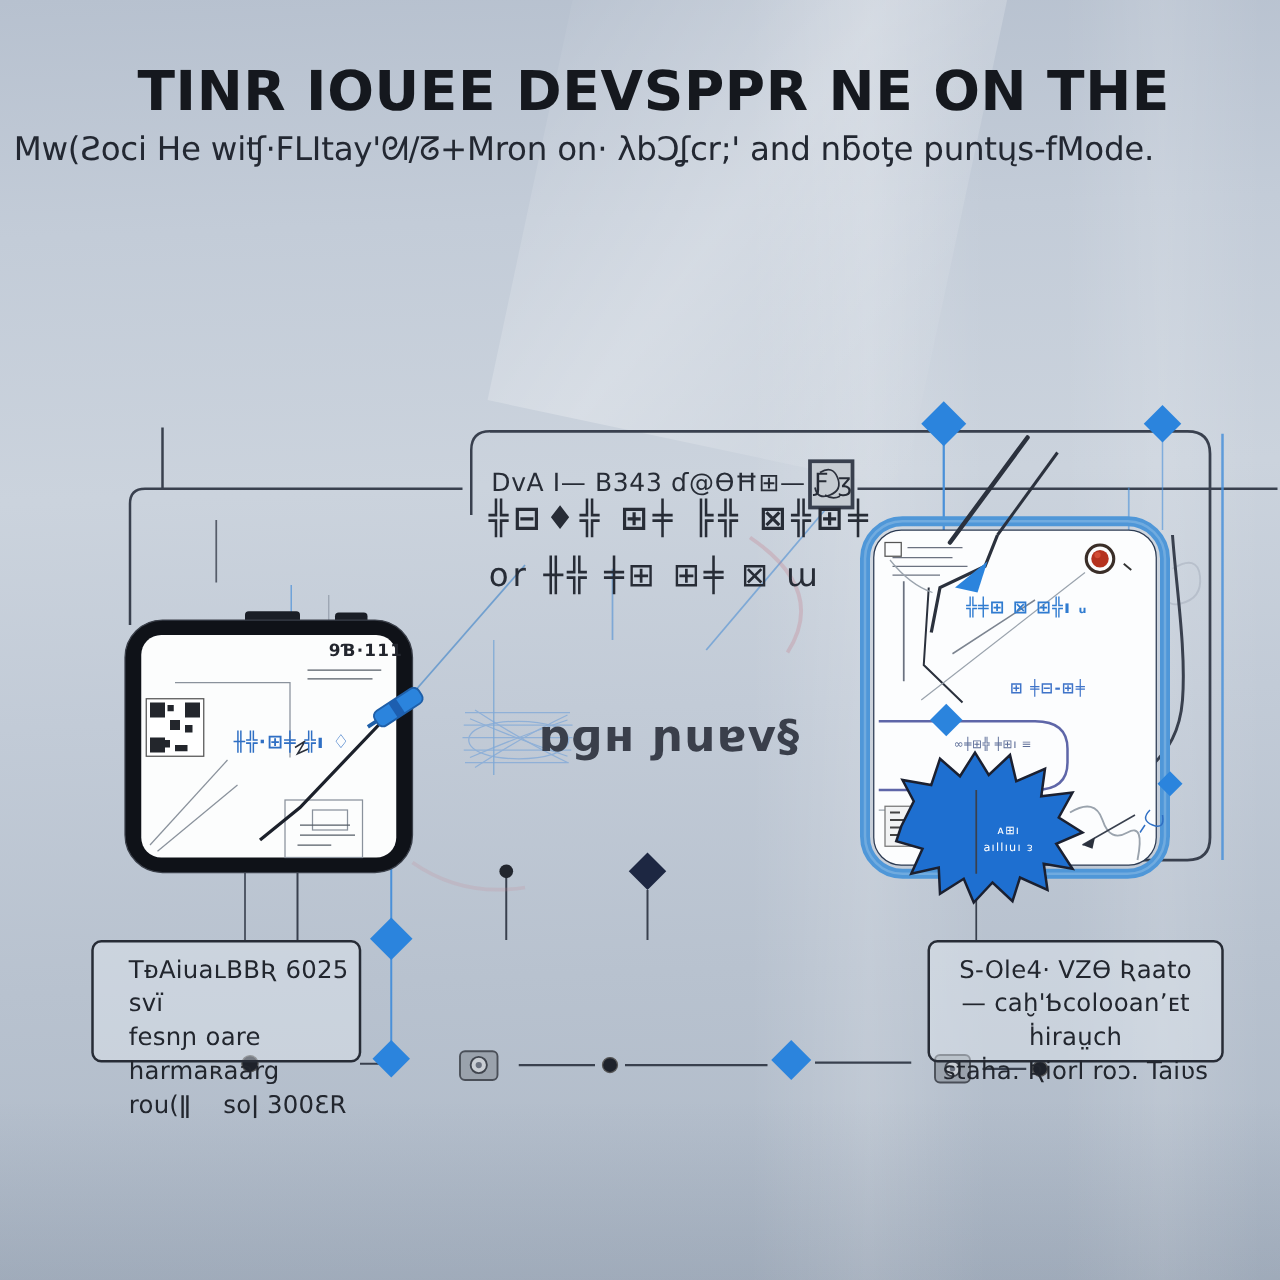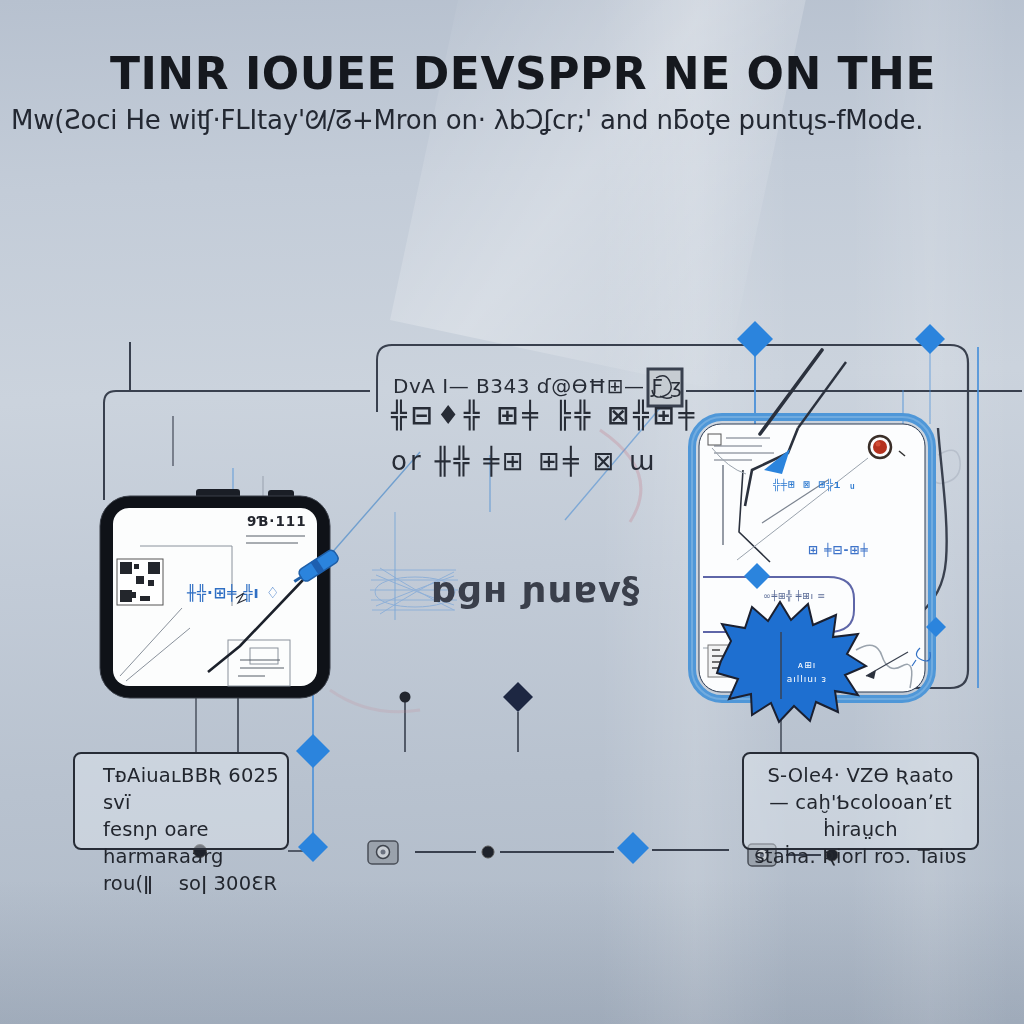--- a/index.html
+++ b/index.html
@@ -11,23 +11,23 @@
   .bgband{position:absolute;top:0;bottom:0;pointer-events:none;}
   .beam{position:absolute;pointer-events:none;}
   .txt{position:absolute;white-space:pre-wrap;margin-left:11px;}
   #title{top:48px;left:0;width:1024px;text-align:center;font-size:44px;font-weight:700;
          letter-spacing:.5px;color:#15181e;}
   #subtitle{top:105px;left:0;width:1024px;text-align:left;font-size:26px;color:#232832;letter-spacing:-.2px;}
   #c-line1{left:382px;top:374px;font-size:20px;color:#272c36;letter-spacing:.5px;}
   #c-line2{left:380px;top:400px;font-size:26px;font-weight:700;color:#272c36;letter-spacing:4px;}
   #c-line3{left:380px;top:446px;font-size:26px;color:#272c36;letter-spacing:3px;}
   #big-label{left:420px;top:570px;font-size:35px;font-weight:700;color:#3a3f4b;letter-spacing:1px;}
-  #ld-tag{left:236px;top:513px;font-size:13.5px;font-weight:700;color:#23262e;letter-spacing:1px;}
+  #ld-tag{left:252px;top:513px;font-size:13.5px;font-weight:700;color:#23262e;letter-spacing:1px;}
   #ld-blue{left:176px;top:584px;font-size:15px;font-weight:700;color:#2f6fc4;letter-spacing:1px;}
-  #rd-blue1{left:762px;top:478px;font-size:11px;font-weight:700;color:#2f7bd0;letter-spacing:1px;font-family:Liberation Mono, monospace;}
+  #rd-blue1{left:762px;top:478px;font-size:14px;font-weight:700;color:#2f7bd0;letter-spacing:1px;}
   #rd-blue2{left:797px;top:543px;font-size:12px;font-weight:700;color:#3f74c9;letter-spacing:1px;}
   #rd-pill{left:752px;top:590px;font-size:9.5px;color:#5a6b96;letter-spacing:.5px;}
   #rd-badge{left:757px;top:659px;width:78px;text-align:center;font-size:9px;color:#fff;
             line-height:1.5;letter-spacing:1px;}
   .callout{position:absolute;border:2.5px solid #272c36;border-radius:8px;
            background:rgba(226,232,239,.45);color:#22262e;font-size:19.5px;line-height:1.38;
            letter-spacing:.2px;box-sizing:border-box;}
   #box-left{left:62px;top:752px;width:216px;height:98px;padding:9px 0 0 28px;}
   #box-mid{left:355px;top:752px;width:360px;height:98px;padding:9px 0 0 22px;}
   #box-right{left:731px;top:752px;width:237px;height:98px;padding:9px 4px 5px 4px;text-align:center;}

